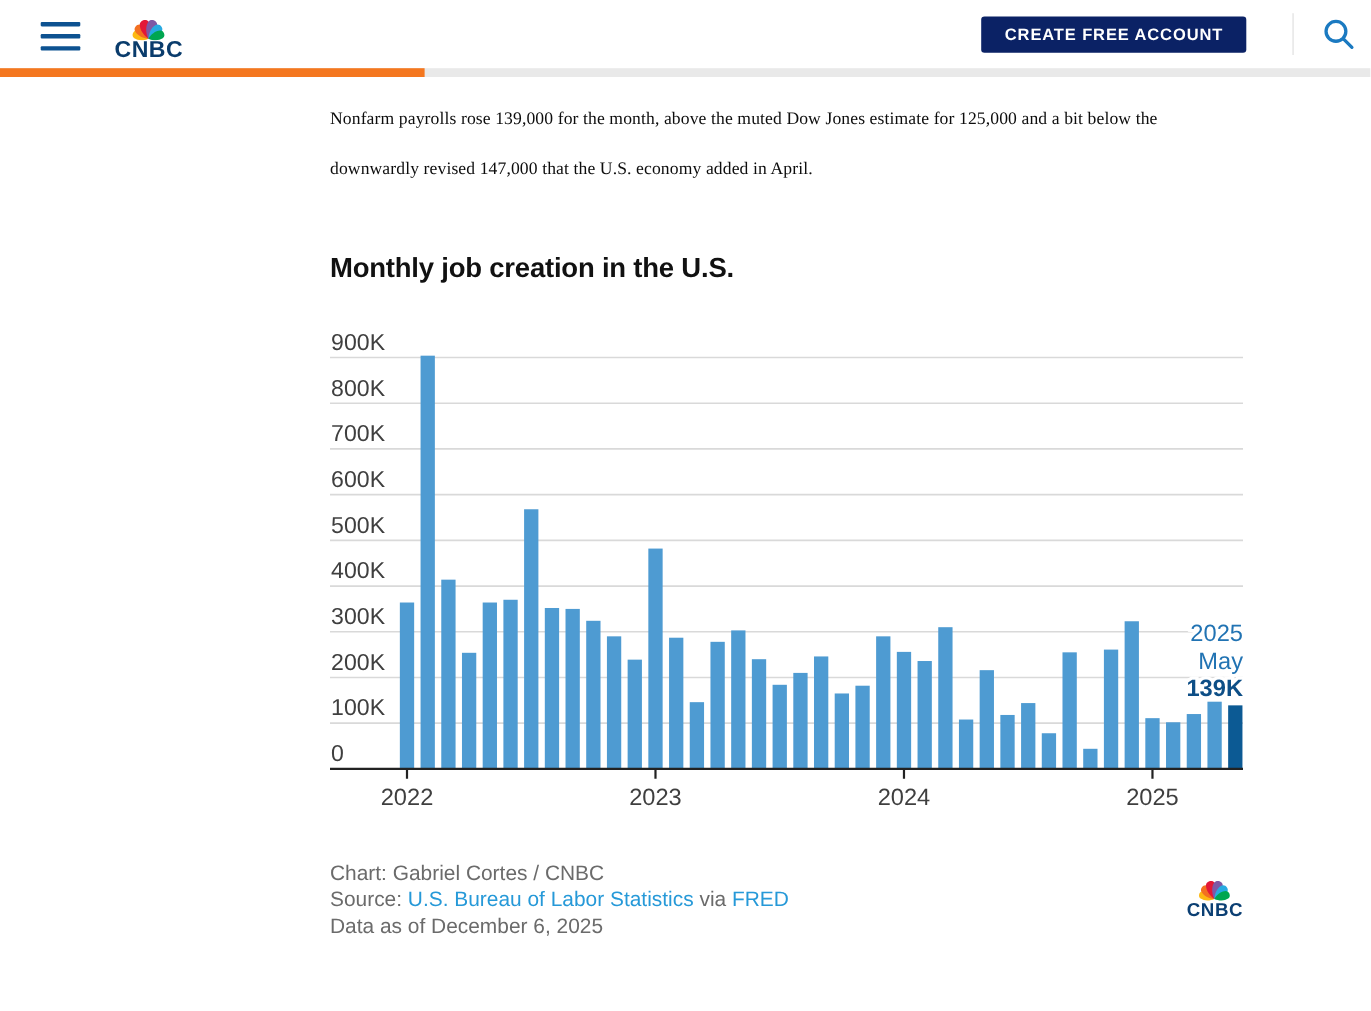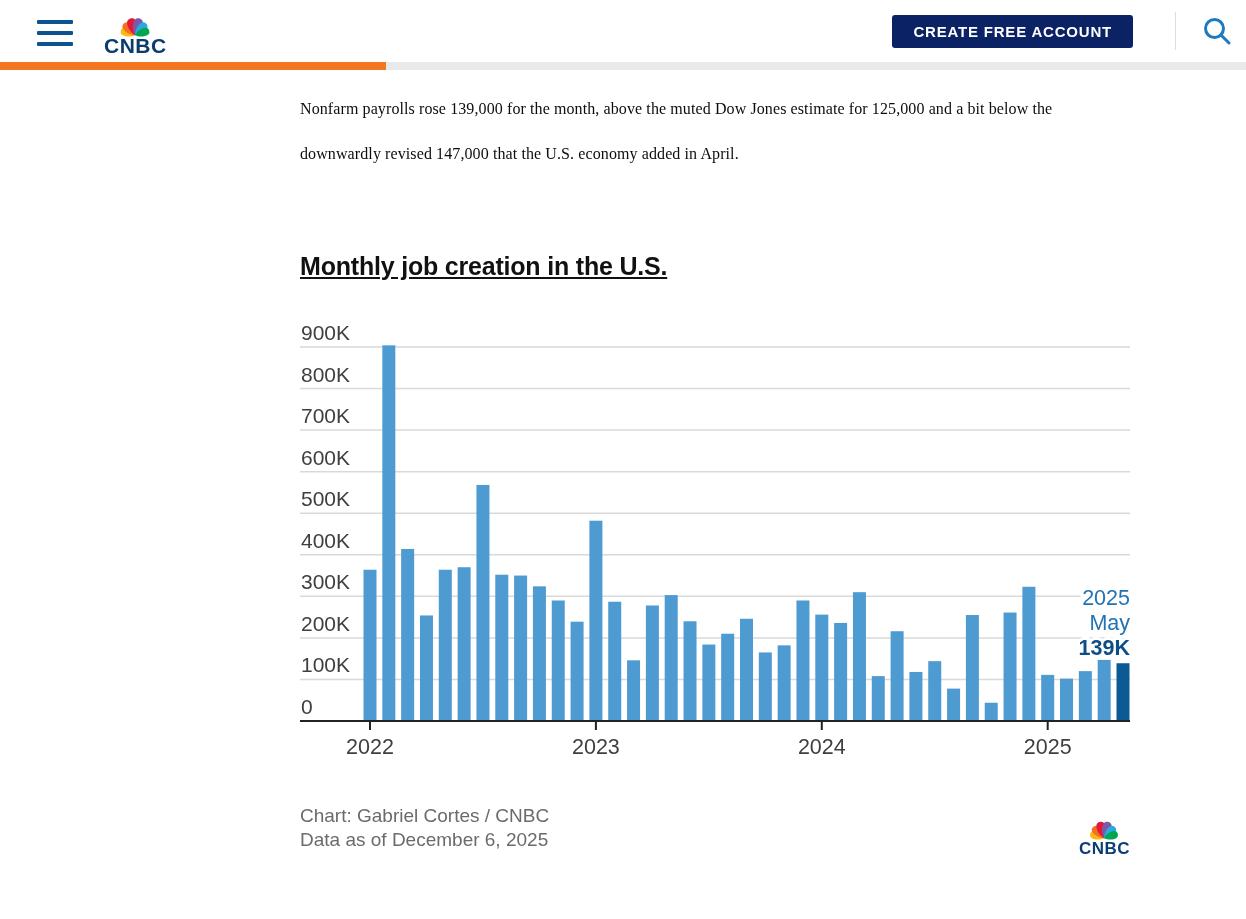--- a/index.html
+++ b/index.html
@@ -31,22 +31,22 @@
   .progress-track{ height:8px; width:100%; background:#e9e9e9;}
   .progress-fill{ height:100%; background:#f4771f; width:31%;}
   
   main{ margin-left:300px; width:830px;}
   .article-paragraph{
     font-family:"Liberation Serif", serif;
     font-size:16px; line-height:45px; color:#0d0d0d;
     margin-top:16px; width:806px; letter-spacing:.1px;
   }
   .chart-heading{
-    margin-top:76px;
-    font-size:25px; font-weight:700; color:#111; letter-spacing:-.2px;text-decoration:underline;
+    margin-top:54px;
+    font-size:25px; font-weight:700; color:#111; letter-spacing:-.2px;
   }
   figure.chart{ margin-top:40px; width:830px; }
   svg text{ font-family:"Liberation Sans", sans-serif; }
   
   .chart-footer{ margin-top:34px; width:830px; display:flex; justify-content:space-between; align-items:flex-start;gap:48px;}
   .credits{ font-size:19px; line-height:24px; color:#6b6b6b;}
   .credits a{ color:#2699d8; text-decoration:none;}
   .footer-logo{ display:flex; flex-direction:column; align-items:center; margin-top:6px;}
   .footer-logo .logo-word{ font-size:17px; color:#0b3f73; margin-top:0;}
 </style>
@@ -186,20 +186,26 @@
         <text x="747.6999999999999" y="433" text-anchor="middle" fill="#3f3f3f" font-size="21.5">2025</text>
         <text x="830" y="284" text-anchor="end" fill="#2173b3" font-size="21.5" font-weight="normal" stroke="#fff" stroke-width="6" paint-order="stroke">2025</text>
         <text x="830" y="309" text-anchor="end" fill="#2173b3" font-size="21.5" font-weight="normal" stroke="#fff" stroke-width="6" paint-order="stroke">May</text>
         <text x="830" y="334" text-anchor="end" fill="#0d4e86" font-size="21.5" font-weight="bold" stroke="#fff" stroke-width="6" paint-order="stroke">139K</text>
       </svg>
   </figure>
 
   <div class="chart-footer">
     <div class="credits">
       <div>Chart: Gabriel Cortes / CNBC</div>
+      <div>
+        <span>Source:</span>
+        <a href="#">U.S. Bureau of Labor Statistics</a>
+        <span>via</span>
+        <a href="#">FRED</a>
+      </div>
       <div>Data as of December 6, 2025</div>
     </div>
     <div class="footer-logo">
       <svg width="44" height="30">
           <use href="#peacock"></use>
         </svg>
       <span class="logo-word">CNBC</span>
     </div>
   </div>
 </main>

